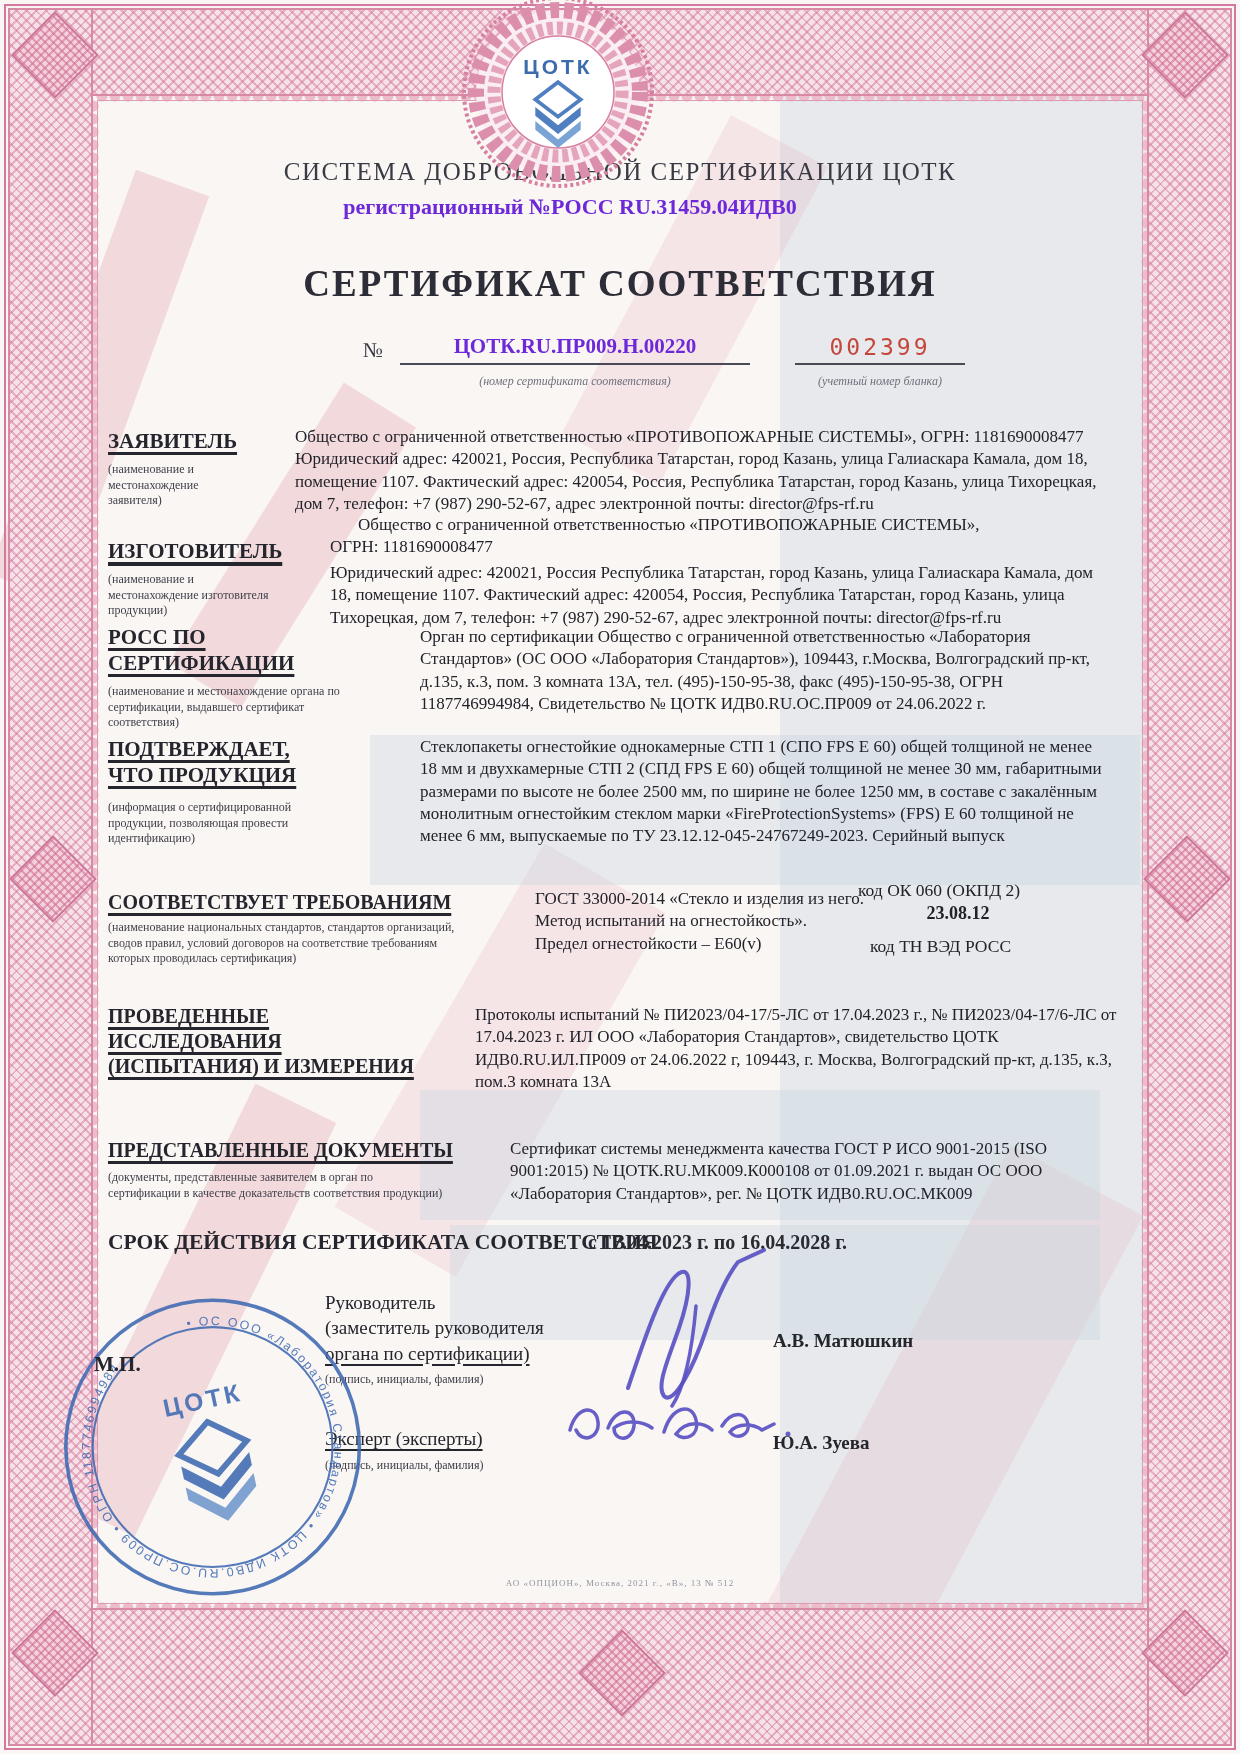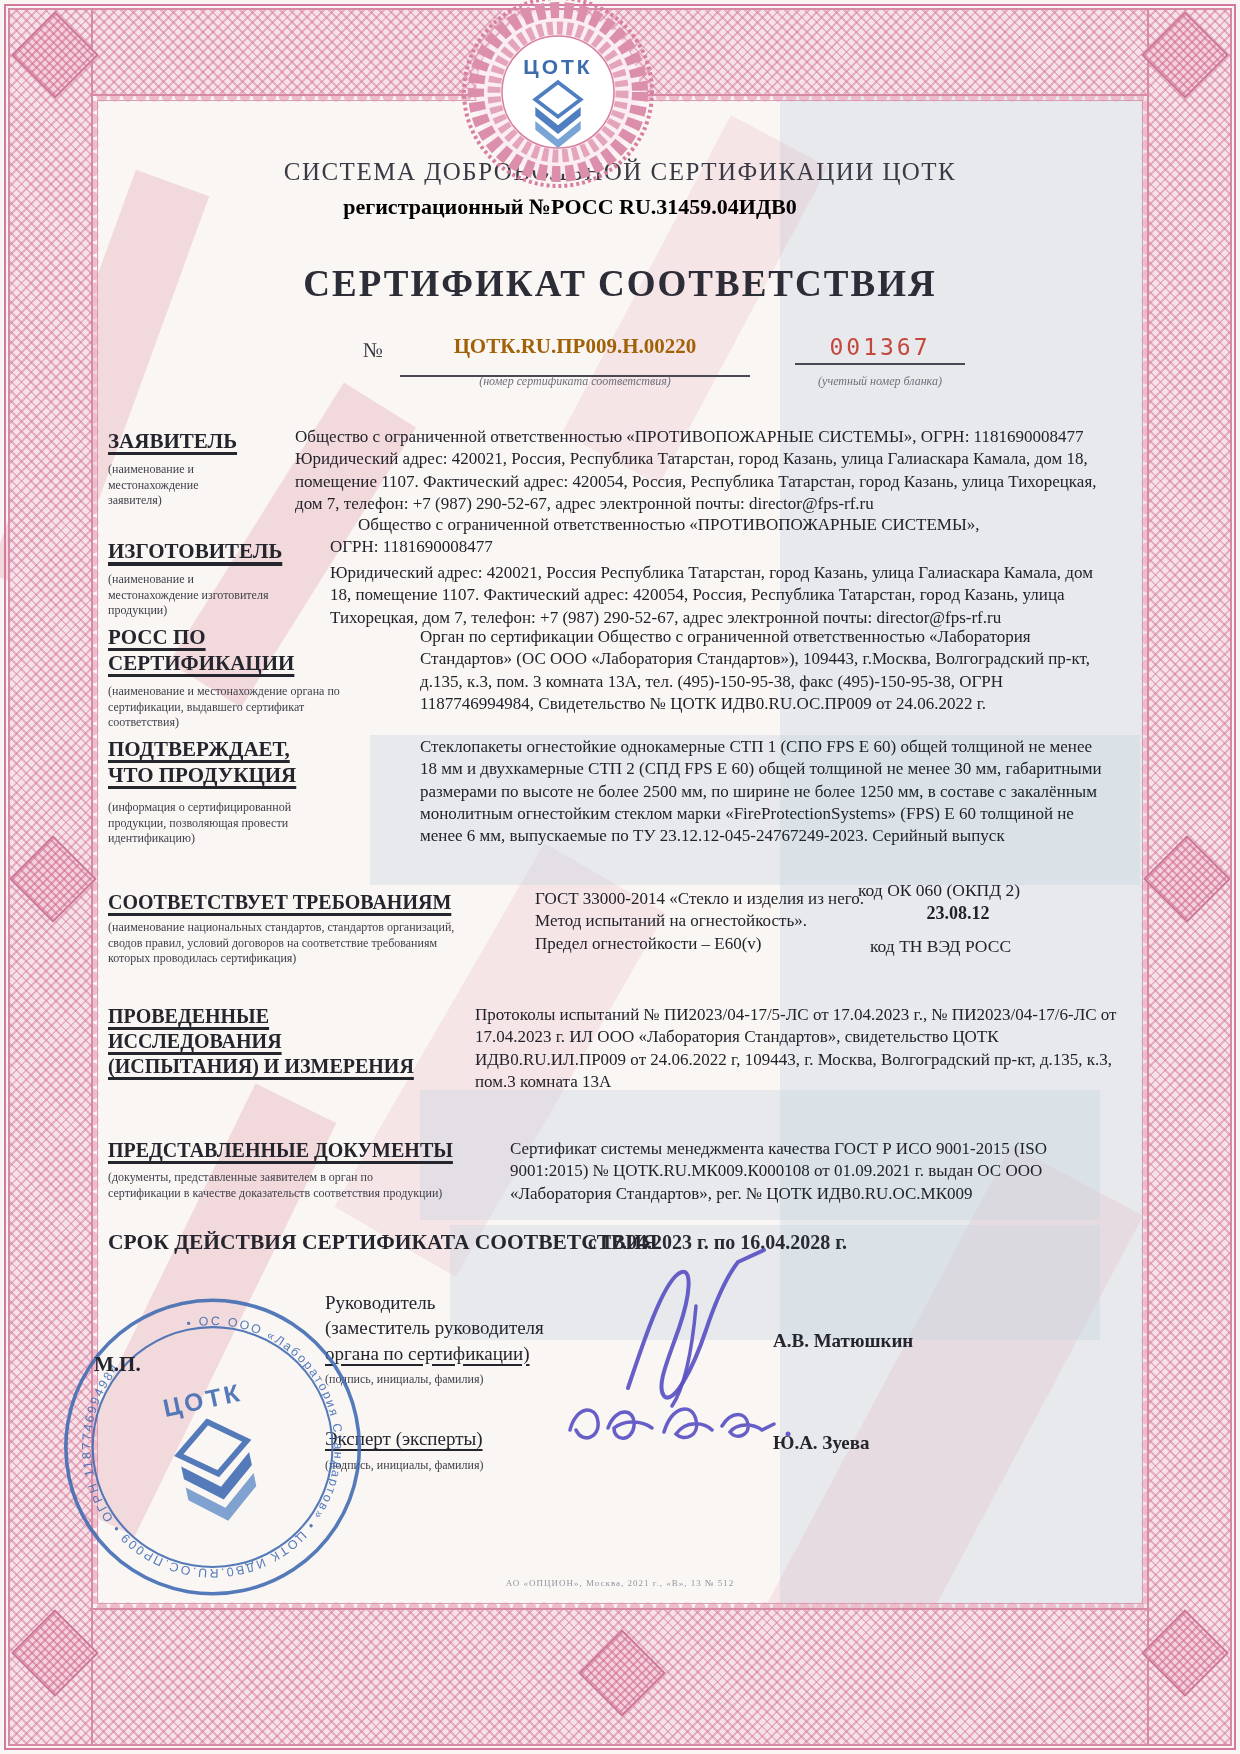--- a/index.html
+++ b/index.html
@@ -33,27 +33,27 @@
     background-color:#f4cfdc;
     background-image:
       repeating-linear-gradient(0deg, rgba(205,105,140,.5) 0 2px, transparent 2px 6px),
       repeating-linear-gradient(90deg, rgba(205,105,140,.5) 0 2px, transparent 2px 6px);
     border:2px solid #cc7699;}
   
   .rosette{position:absolute;left:448px;top:-8px;z-index:3;}
   .hdr-system{position:absolute;left:0;width:1240px;top:158px;text-align:center;z-index:2;
     font-size:25px;letter-spacing:1.5px;color:#3a3a45;}
   .hdr-reg{position:absolute;left:0;width:1140px;top:194px;text-align:center;z-index:2;
-    font-size:22px;font-weight:bold;color:#000000;}
+    font-size:22px;font-weight:bold;color:#6d28d9;}
   .hdr-title{position:absolute;left:0;width:1240px;top:262px;text-align:center;z-index:2;
     font-size:37px;font-weight:bold;letter-spacing:2px;color:#2d2d38;}
   .num-row{position:absolute;left:0;top:334px;width:1240px;z-index:2;}
   .num-label{position:absolute;left:363px;top:4px;font-size:21px;color:#3a3a45;}
   .num-value{position:absolute;left:400px;width:350px;text-align:center;font-size:21px;font-weight:bold;
-    border-bottom:2px solid #4a4a55;padding-bottom:16px;color:#a16207;}
+    border-bottom:2px solid #4a4a55;padding-bottom:4px;color:#6d28d9;}
   .blank-value{position:absolute;left:795px;width:170px;text-align:center;
     font-family:"DejaVu Sans Mono",monospace;font-size:23px;letter-spacing:3px;color:#c5473c;
     border-bottom:2px solid #4a4a55;padding-bottom:3px;}
   .num-caption{position:absolute;top:40px;font-size:12px;font-style:italic;color:#70707c;text-align:center;}
   .cap1{left:400px;width:350px;}
   .cap2{left:780px;width:200px;}
   
   .sec-label{position:absolute;left:108px;z-index:2;font-weight:bold;font-size:21px;color:#25252e;
     text-decoration:underline;text-decoration-thickness:2.5px;text-underline-offset:4px;line-height:1.25;}
   .sec-sub{position:absolute;left:108px;z-index:2;font-size:12px;color:#3f3f4a;line-height:1.3;}
@@ -122,21 +122,21 @@
   </svg>
 </div>
 
 <div class="hdr-system">СИСТЕМА ДОБРОВОЛЬНОЙ СЕРТИФИКАЦИИ ЦОТК</div>
 <div class="hdr-reg">регистрационный №РОСС RU.31459.04ИДВ0</div>
 <div class="hdr-title">СЕРТИФИКАТ СООТВЕТСТВИЯ</div>
 
 <div class="num-row">
   <span class="num-label">№</span>
   <span class="num-value">ЦОТК.RU.ПР009.Н.00220</span>
-  <span class="blank-value">001367</span>
+  <span class="blank-value">002399</span>
   <span class="num-caption cap1">(номер сертификата соответствия)</span>
   <span class="num-caption cap2">(учетный номер бланка)</span>
 </div>
 
 <div class="sec-label" style="top:428px;">ЗАЯВИТЕЛЬ</div>
 <div class="sec-sub pre" style="top:462px;width:150px;">(наименование и
 местонахождение
 заявителя)</div>
 <div class="sec-text" style="left:250px;top:426px;width:806px;">Общество с ограниченной ответственностью «ПРОТИВОПОЖАРНЫЕ СИСТЕМЫ», ОГРН: 1181690008477 Юридический адрес: 420021, Россия, Республика Татарстан, город Казань, улица Галиаскара Камала, дом 18, помещение 1107. Фактический адрес: 420054, Россия, Республика Татарстан, город Казань, улица Тихорецкая, дом 7, телефон: +7 (987) 290-52-67, адрес электронной почты: director@fps-rf.ru</div>
 

